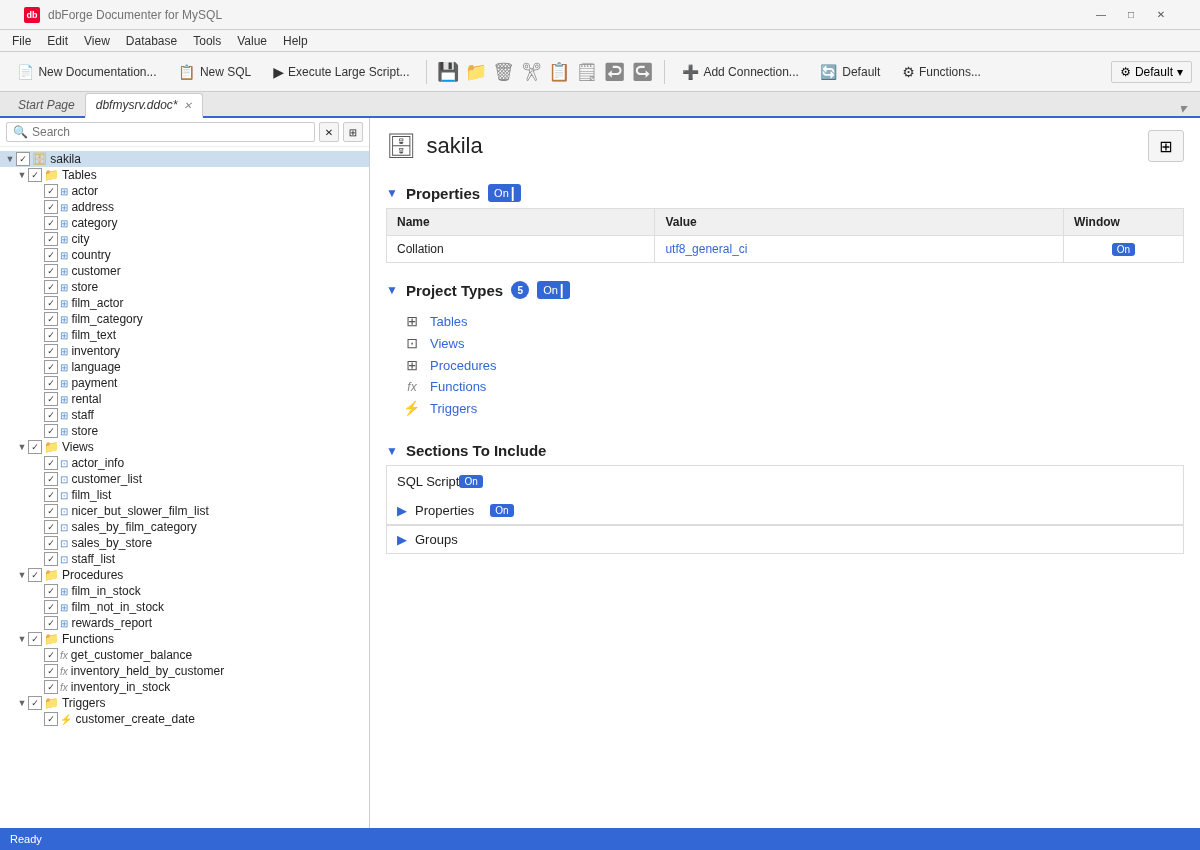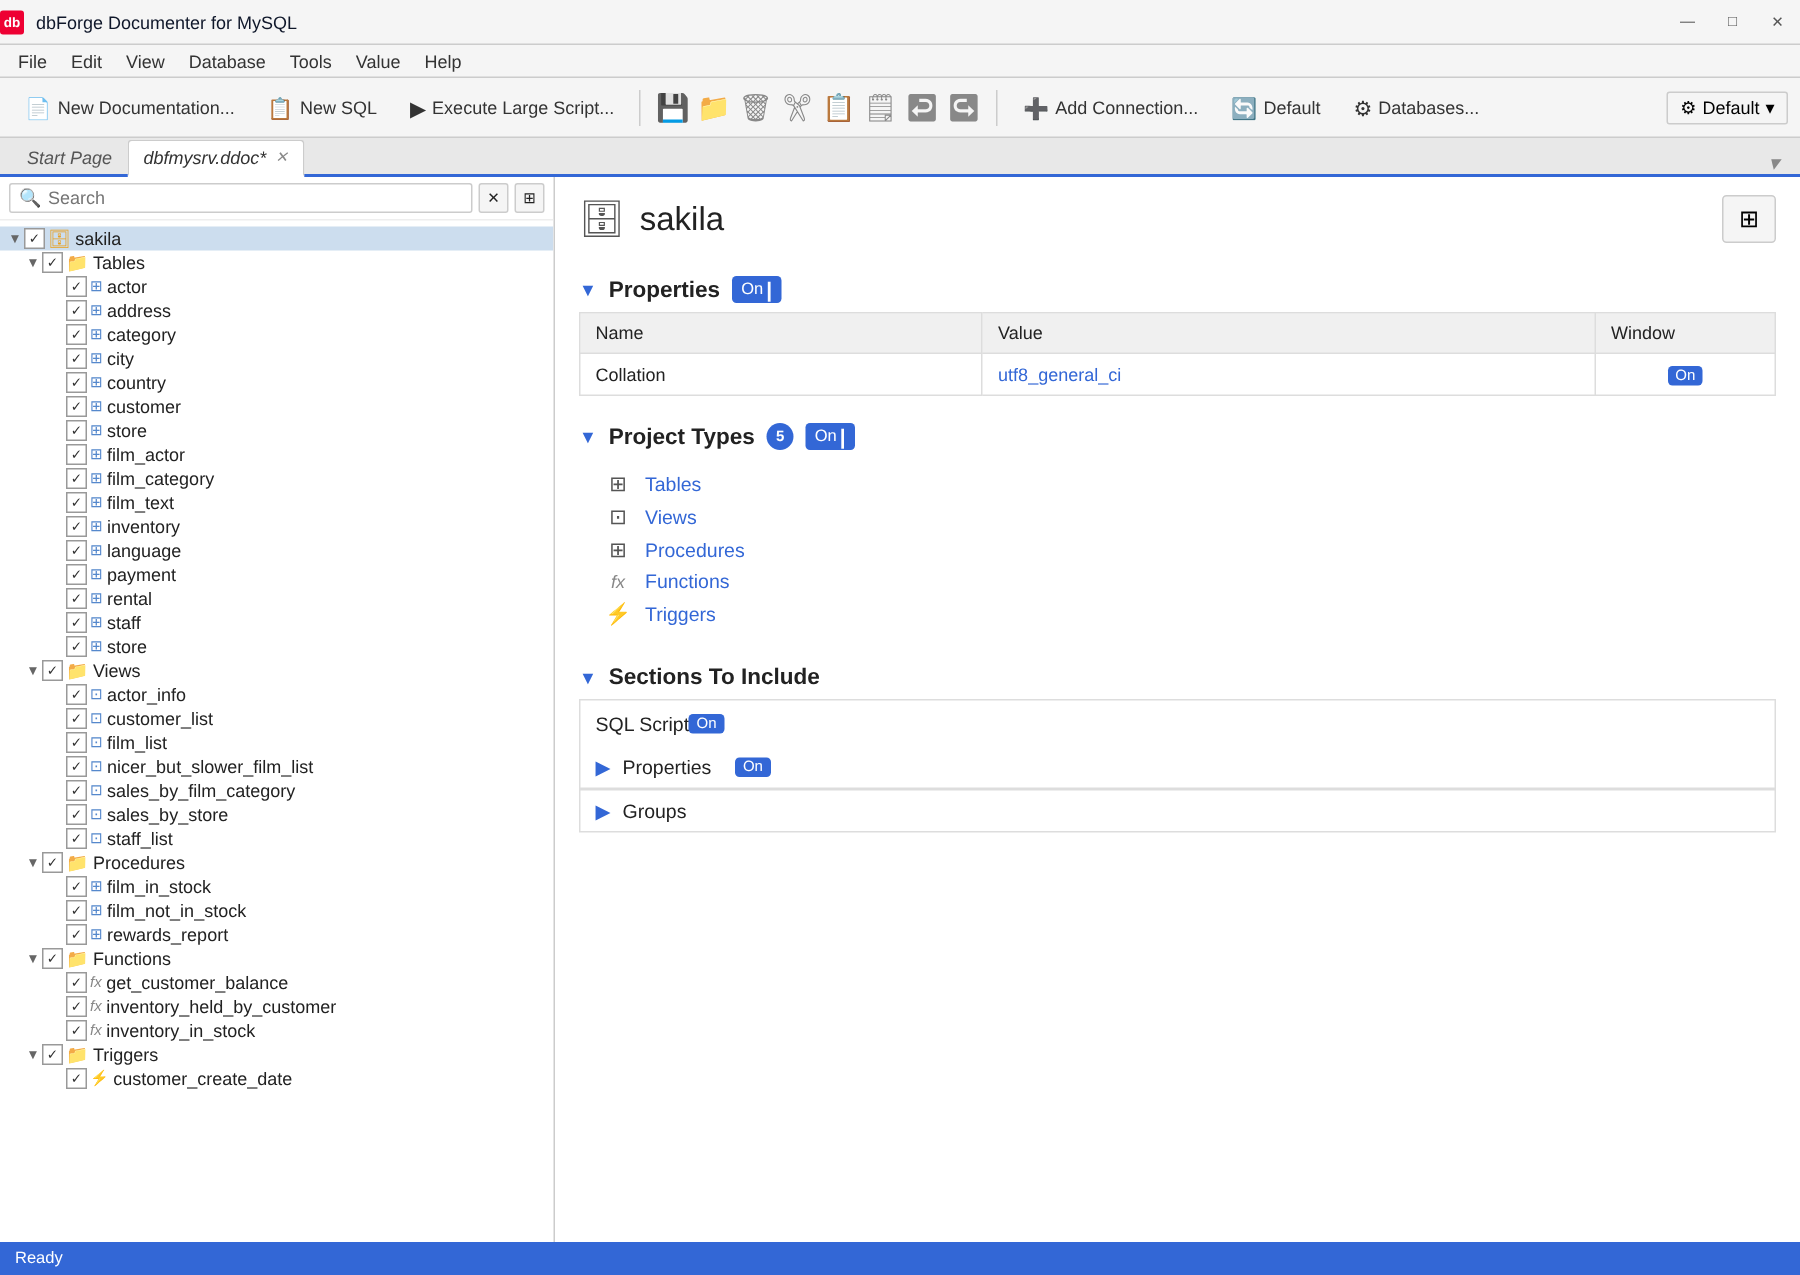--- a/index.html
+++ b/index.html
@@ -1,21 +1,21 @@
 <!DOCTYPE html>
 <html><head>
   <meta charset="utf-8">
   <style>
     * { box-sizing: border-box; margin: 0; padding: 0; }
     body { font-family: 'Segoe UI', Arial, sans-serif; font-size: 12px; background: #f0f0f0; color: #222; overflow: hidden; height: 850px; width: 1200px; }
 
     
-    .title-bar { background: #f5f5f5; height: 30px; display: flex; align-items: center; padding: 0 0; border-bottom: 1px solid #ccc; }
+    .title-bar { background: #f5f5f5; height: 30px; display: flex; align-items: center; padding: 0 24px; border-bottom: 1px solid #ccc; }
     .title-bar .app-icon { width: 16px; height: 16px; background: #e03; border-radius: 2px; margin-right: 8px; display: flex; align-items: center; justify-content: center; color: white; font-weight: bold; font-size: 9px; }
-    .title-bar .title-text { flex: 1; font-size: 12px; color: #0f172a; }
+    .title-bar .title-text { flex: 1; font-size: 12px; color: #737373; }
     .title-bar .win-btns { display: flex; gap: 0; }
     .win-btn { width: 30px; height: 20px; display: flex; align-items: center; justify-content: center; cursor: pointer; font-size: 10px; background: transparent; border: none; color: #555; }
 
     
     .menu-bar { background: #f5f5f5; height: 22px; display: flex; align-items: center; padding: 0 4px; border-bottom: 1px solid #ccc; }
     .menu-item { padding: 2px 8px; font-size: 12px; cursor: pointer; color: #333; }
 
     
     .toolbar { background: #f5f5f5; height: 40px; display: flex; align-items: center; padding: 0 8px; border-bottom: 1px solid #ccc; gap: 4px; }
     .toolbar-btn { display: flex; align-items: center; gap: 4px; padding: 3px 8px; font-size: 12px; border: 1px solid transparent; border-radius: 2px; cursor: pointer; background: transparent; color: #333; }
@@ -62,21 +62,21 @@
 
     .section { margin: 0 16px 12px; }
     .section-header { display: flex; align-items: center; gap: 8px; padding: 6px 0; cursor: pointer; }
     .section-arrow { color: #3367d6; font-size: 12px; }
     .section-title { font-size: 15px; font-weight: 600; color: #222; }
     .badge { background: #3367d6; color: white; border-radius: 50%; width: 18px; height: 18px; display: flex; align-items: center; justify-content: center; font-size: 10px; font-weight: bold; }
     .toggle-on { background: #3367d6; color: white; border-radius: 3px; padding: 1px 6px; font-size: 11px; display: flex; align-items: center; gap: 2px; }
     .toggle-on::after { content: '|'; font-size: 14px; font-weight: bold; }
 
     .props-table { width: 100%; border-collapse: collapse; border: 1px solid #ddd; font-size: 12px; }
-    .props-table th { background: #f0f0f0; padding: 6px 10px; text-align: left; font-weight: 400; border: 1px solid #ddd; }
+    .props-table th { background: #f0f0f0; padding: 6px 10px; text-align: left; font-weight: 700; border: 1px solid #ddd; }
     .props-table td { padding: 6px 10px; border: 1px solid #ddd; }
 
     .object-types-list { padding: 8px 16px; display: flex; flex-direction: column; gap: 6px; }
     .obj-type-item { display: flex; align-items: center; gap: 8px; font-size: 13px; color: #3367d6; cursor: pointer; }
     .obj-type-icon { font-size: 14px; color: #555; width: 20px; text-align: center; }
 
     .sections-to-include { margin: 0 16px 12px; }
     .si-row { display: flex; align-items: center; justify-content: flex-start; padding: 8px 10px; border: 1px solid #ddd; border-bottom: none; font-size: 13px; background: white; }
     .si-row:last-child { border-bottom: 1px solid #ddd; }
     .si-row-collapsed { display: flex; align-items: center; gap: 8px; padding: 6px 10px; border: 1px solid #ddd; border-top: none; font-size: 13px; background: white; cursor: pointer; }
@@ -133,21 +133,21 @@
   <button class="toolbar-btn">
     <span class="btn-icon">➕</span>
     <span>Add Connection...</span>
   </button>
   <button class="toolbar-btn">
     <span class="btn-icon">🔄</span>
     <span>Default</span>
   </button>
   <button class="toolbar-btn">
     <span class="btn-icon">⚙</span>
-    <span>Databases...</span>
+    <span>Functions...</span>
   </button>
   <div class="toolbar-right">
     <button class="default-btn">
       <span class="btn-icon">⚙</span>
       <span>Default</span>
       <span>▾</span>
     </button>
   </div>
 </div>
 

